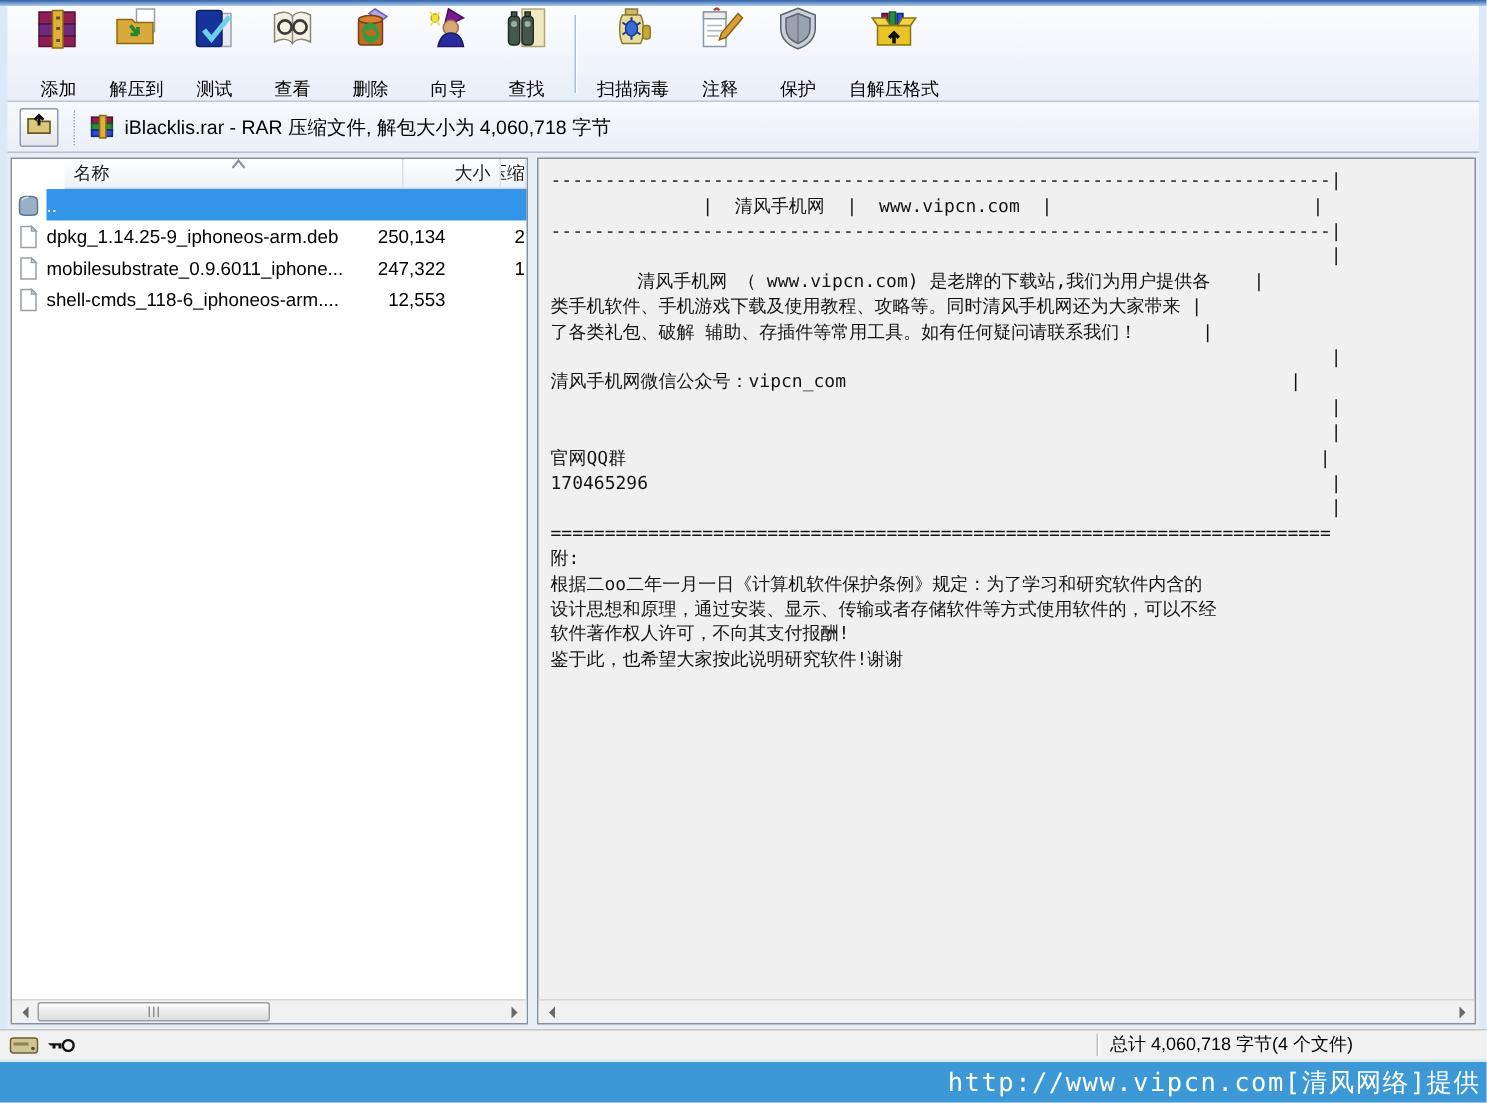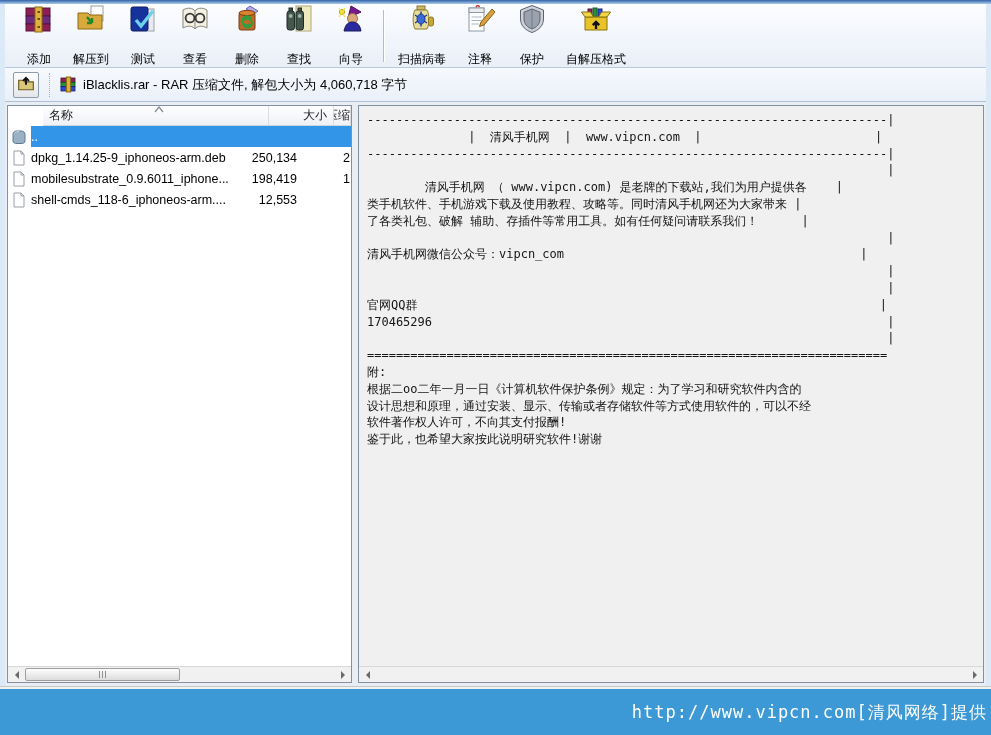--- a/index.html
+++ b/index.html
@@ -92,21 +92,21 @@
   .statusbar { position:absolute; left:0; right:0; bottom:29px; height:20px;
     background:#f1f1f1; border-top:1px solid #c6c6c6; display:flex;
     align-items:center; font-size:12px; color:#000; }
   .sb-icons { display:flex; align-items:center; gap:5px; padding-left:6px; }
   .sb-icons svg { display:block; }
   .sb-divider { position:absolute; left:731px; top:2px; bottom:2px; width:2px;
     border-left:1px solid #c2c2c2; border-right:1px solid #ffffff; }
   .sb-total { position:absolute; left:740px; top:0; height:100%;
     display:flex; align-items:center; white-space:nowrap; }
   
-  .watermark { position:absolute; left:0; right:0; bottom:0; height:46px;
+  .watermark { position:absolute; left:0; right:0; bottom:0; height:27px;
     background:#3d99d6; display:flex; align-items:center;
     justify-content:flex-end; padding-right:4px; }
   .watermark span { font-family:"DejaVu Sans Mono", monospace; font-size:17px;
     color:#ffffff; letter-spacing:1px; white-space:nowrap; }
 </style>
 </head>
 <body>
 
 <div class="window">
   <div class="frame-top"></div>
@@ -161,48 +161,48 @@
       <div class="tb-btn">
         <span class="icon">
           <svg viewBox="0 0 32 32">
             <path d="M19 3 l8 5 -4 3 -8 -5 z" fill="#b0a8e8" stroke="#6a62b8"></path>
             <rect x="8" y="10" width="16" height="17" rx="2" fill="#c06a28" stroke="#7a3e12"></rect>
             <ellipse cx="16" cy="10" rx="8" ry="2.6" fill="#d8822e" stroke="#7a3e12"></ellipse>
             <path d="M12 21 a4.5 4.5 0 1 0 1 -4 M20 16 a4.5 4.5 0 1 0 -1 5" stroke="#2e9e3e" stroke-width="2" fill="none"></path>
           </svg>
         </span>
         <span class="tb-label">删除</span>
+      </div>
+      <div class="tb-btn">
+        <span class="icon">
+          <svg viewBox="0 0 32 32">
+            <circle cx="7" cy="9" r="2.6" fill="#f0e040" stroke="#c0a820"></circle>
+            <path d="M4 5 l6 9 M10 5 l-6 9" stroke="#f0e040" stroke-width="1.2"></path>
+            <path d="M16 3 l10 6 -13 6 z" fill="#7a1a8e" stroke="#4a0e5e"></path>
+            <circle cx="17.5" cy="15.5" r="5" fill="#d8a878" stroke="#9a7048"></circle>
+            <path d="M9 28 c1.5 -7 4.5 -9 8.5 -9 c4.5 0 7.5 3 8.5 9 z" fill="#2a2a9e" stroke="#1a1a5e"></path>
+          </svg>
+        </span>
+        <span class="tb-label">向导</span>
       </div>
       <div class="tb-btn">
         <span class="icon">
           <svg viewBox="0 0 32 32">
             <rect x="13" y="3" width="15" height="25" fill="#efe9c0" stroke="#b0a878"></rect>
             <g fill="#45564c" stroke="#1e2a24">
               <rect x="6" y="5" width="3.5" height="4"></rect>
               <rect x="15" y="5" width="3.5" height="4"></rect>
               <rect x="4" y="8" width="7.5" height="19" rx="2.5"></rect>
               <rect x="13" y="8" width="7.5" height="19" rx="2.5"></rect>
             </g>
             <circle cx="7.7" cy="13" r="2" fill="#9ab0a0"></circle>
             <circle cx="16.7" cy="13" r="2" fill="#9ab0a0"></circle>
           </svg>
         </span>
         <span class="tb-label">查找</span>
-      </div>
-      <div class="tb-btn">
-        <span class="icon">
-          <svg viewBox="0 0 32 32">
-            <circle cx="7" cy="9" r="2.6" fill="#f0e040" stroke="#c0a820"></circle>
-            <path d="M4 5 l6 9 M10 5 l-6 9" stroke="#f0e040" stroke-width="1.2"></path>
-            <path d="M16 3 l10 6 -13 6 z" fill="#7a1a8e" stroke="#4a0e5e"></path>
-            <circle cx="17.5" cy="15.5" r="5" fill="#d8a878" stroke="#9a7048"></circle>
-            <path d="M9 28 c1.5 -7 4.5 -9 8.5 -9 c4.5 0 7.5 3 8.5 9 z" fill="#2a2a9e" stroke="#1a1a5e"></path>
-          </svg>
-        </span>
-        <span class="tb-label">向导</span>
       </div>
       <div class="tb-sep"></div>
       <div class="tb-btn">
         <span class="icon">
           <svg viewBox="0 0 32 32">
             <rect x="11" y="3" width="8" height="4" fill="#c8b868" stroke="#8a7a30"></rect>
             <path d="M9 7 h12 c2.5 4 2.5 15 0 19 h-12 c-2.5 -4 -2.5 -15 0 -19 z" fill="#e8dc9a" stroke="#8a7a30"></path>
             <ellipse cx="15" cy="16" rx="4" ry="5" fill="#3a6ad8" stroke="#1a3a8e"></ellipse>
             <path d="M9 12 l3 2 M9 20 l3 -2 M21 12 l-3 2 M21 20 l-3 -2 M15 8.5 v2.5 M15 21 v2.5" stroke="#1a3a8e" stroke-width="1.4"></path>
             <rect x="22.5" y="14" width="5" height="9" rx="2" fill="#c8a830" stroke="#8a7a30"></rect>
@@ -318,21 +318,21 @@
           </div>
           <div class="file-row">
             <span class="row-icon">
               <svg viewBox="0 0 16 16">
                 <path d="M3 1 h7 l3 3 v11 h-10 z" fill="#fff" stroke="#98a0a8"></path>
                 <path d="M10 1 v3 h3 z" fill="#e8ecf0" stroke="#98a0a8"></path>
               </svg>
             </span>
             <div class="row-body">
               <div class="cell-name">mobilesubstrate_0.9.6011_iphone...</div>
-              <div class="cell-size">198,419</div>
+              <div class="cell-size">247,322</div>
               <div class="cell-packed">1</div>
             </div>
           </div>
           <div class="file-row">
             <span class="row-icon">
               <svg viewBox="0 0 16 16">
                 <path d="M3 1 h7 l3 3 v11 h-10 z" fill="#fff" stroke="#98a0a8"></path>
                 <path d="M10 1 v3 h3 z" fill="#e8ecf0" stroke="#98a0a8"></path>
               </svg>
             </span>

